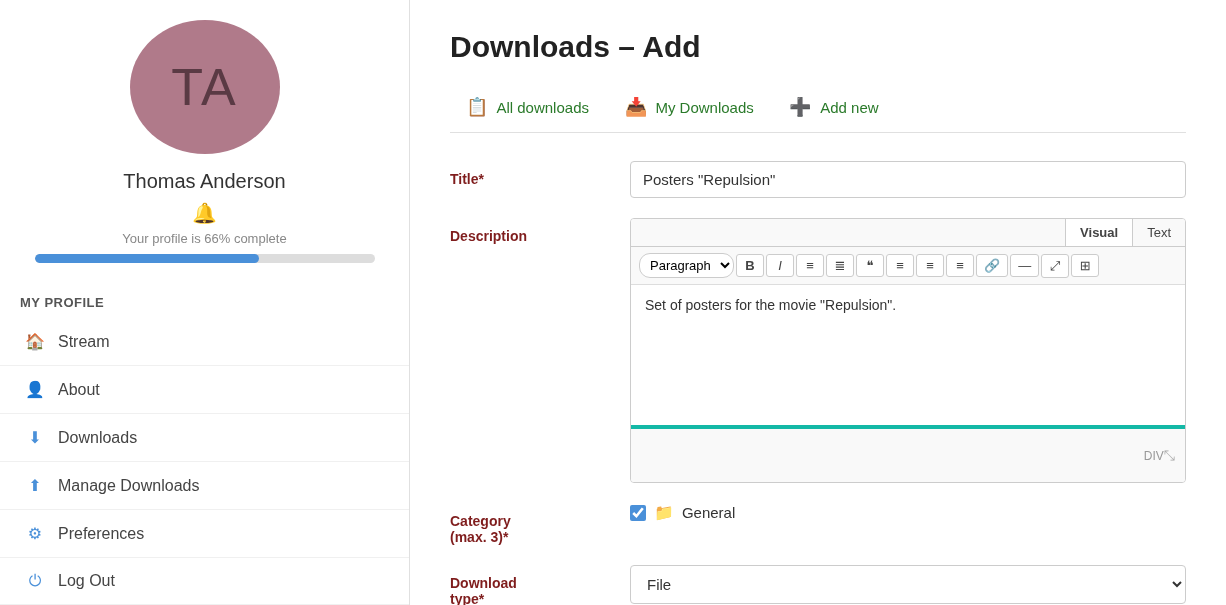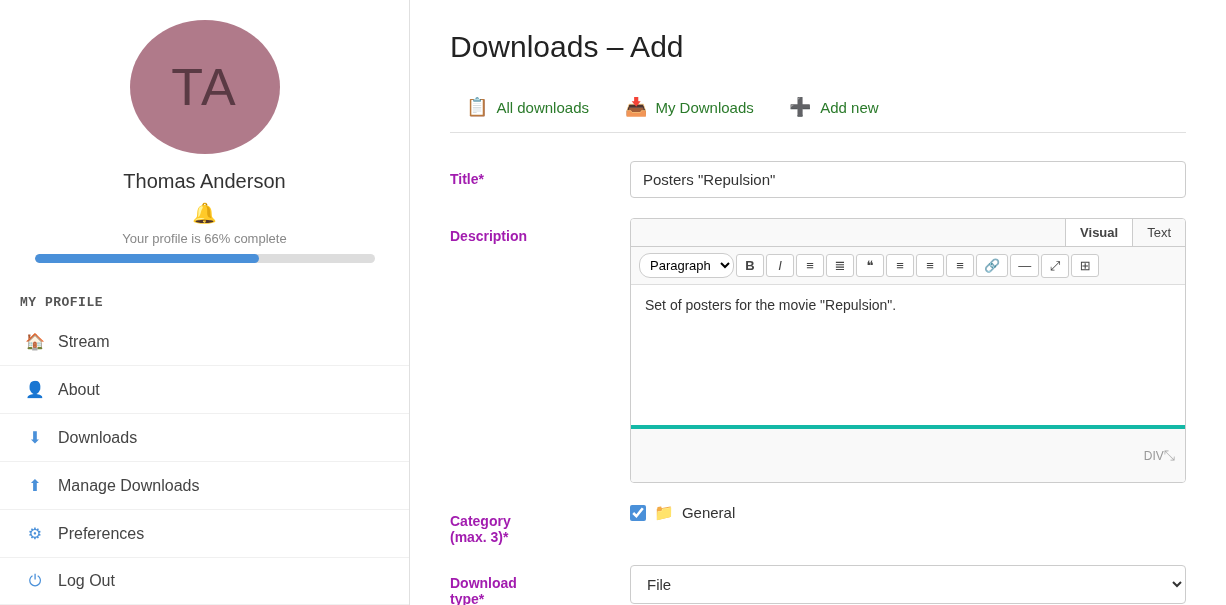--- a/index.html
+++ b/index.html
@@ -62,21 +62,20 @@
       width: 66%;
     }
     .my-profile-label {
       width: 100%;
       padding: 8px 20px;
       font-size: 13px;
       font-weight: 700;
       color: #555;
       letter-spacing: 0.5px;
       text-transform: uppercase;
-      font-family: Liberation Mono, monospace;
     }
     .nav-menu {
       width: 100%;
     }
     .nav-item {
       display: flex;
       align-items: center;
       padding: 14px 24px;
       border-bottom: 1px solid #f0f0f0;
       cursor: pointer;
@@ -95,21 +94,21 @@
 
     
     .main-content {
       flex: 1;
       padding: 30px 40px;
       overflow-y: auto;
       background: #fff;
     }
     .page-title {
       font-size: 30px;
-      font-weight: 400;
+      font-weight: 700;
       color: #222;
       margin-bottom: 24px;
     }
     .tab-bar {
       display: flex;
       gap: 4px;
       margin-bottom: 28px;
       border-bottom: 1px solid #e0e0e0;
       padding-bottom: 0;
     }
@@ -134,21 +133,21 @@
       display: flex;
       align-items: flex-start;
       margin-bottom: 20px;
       gap: 20px;
     }
     .form-label {
       width: 160px;
       min-width: 160px;
       font-size: 14px;
       font-weight: 600;
-      color: #a21caf;
+      color: #7f1d1d;
       padding-top: 10px;
     }
     .form-field { flex: 1; }
     .text-input {
       width: 100%;
       padding: 9px 12px;
       border: 1px solid #ccc;
       border-radius: 4px;
       font-size: 15px;
       color: #333;

